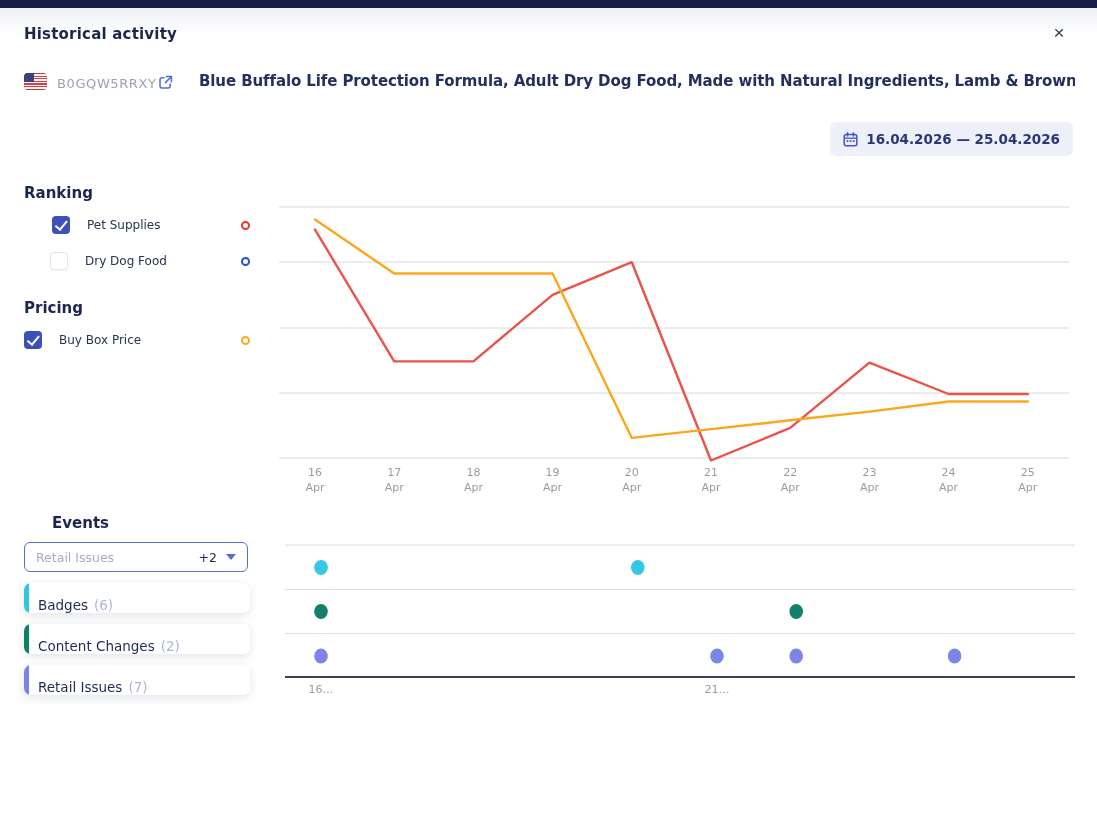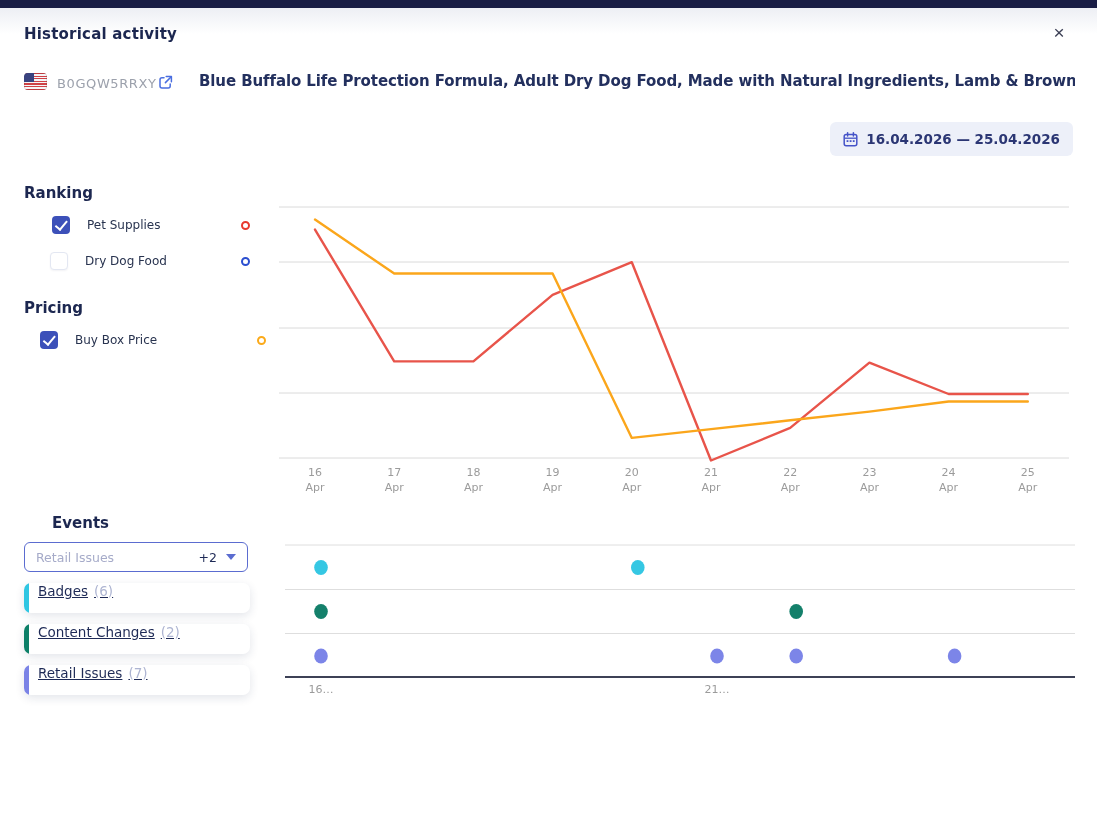--- a/index.html
+++ b/index.html
@@ -43,36 +43,36 @@
   .chk-row { display:flex; align-items:center; height:20px; }
   .checkbox { width:18px; height:18px; border-radius:4px; position:relative; cursor:pointer; flex:none; }
   .checkbox.checked { background:#3c50b9; }
   .checkbox.checked::after { content:''; position:absolute; left:6px; top:2px; width:4.5px; height:9.5px;
       border:solid #fff; border-width:0 2.3px 2.3px 0; transform:rotate(40deg); }
   .checkbox.unchecked { background:#fff; border:1.5px solid #e3e7f2; box-shadow:0 1px 2px rgba(30,42,86,.06); }
   .chk-label { font-size:12px; color:#28334f; margin-left:17px; }
   .ring { width:9px; height:9px; border-radius:50%; border:2.6px solid #999; background:#fff; flex:none; }
   .row-petsupplies { left:24px; top:215px; width:226px;padding-left:28px; }
   .row-drydog     { left:50px; top:251px; width:200px; }
-  .row-buybox     { left:40px; top:330px; width:226px; }
+  .row-buybox     { left:24px; top:330px; width:226px; }
   .spacer { flex:1; }
 
   
   .dropdown { left:24px; top:542px; width:224px; height:30px; background:#fff;
               border:1px solid #5b6cd0; border-radius:6px; display:flex; align-items:center;
               padding:0 11px; cursor:pointer; }
   .dd-value { font-size:12.5px; color:#a6abc9; }
   .dd-extra { margin-left:auto; font-size:12.5px; color:#1e2a56; }
   .caret { width:0; height:0; border-left:5px solid transparent; border-right:5px solid transparent;
            border-top:6px solid #5b6cd0; margin-left:9px; }
 
   
   .ev-card { left:24px; width:226px; height:30px; background:#fff; border-radius:7px;
-             box-shadow:0 3px 10px rgba(27,38,84,.12); display:flex; align-items:flex-start;
-             overflow:hidden; cursor:pointer;text-decoration:underline; }
+             box-shadow:0 3px 10px rgba(27,38,84,.12); display:flex; align-items:flex-end;
+             overflow:hidden; cursor:pointer; }
   .ev-accent { width:5px; height:100%; flex:none; }
   .ev-label { font-size:13.5px; color:#1e2a56; margin-left:9px; }
   .ev-count { font-size:13.5px; color:#aeb5d2; margin-left:6px; }
   .card-0 { top:583px; } .card-1 { top:624px; } .card-2 { top:665px; }
 
   
   .line-chart { left:264px; top:185px; width:820px; height:310px; }
   .events-chart { left:270px; top:535px; width:820px; height:168px; }
   svg text { font-family:"DejaVu Sans","Liberation Sans",sans-serif; }
 </style>

